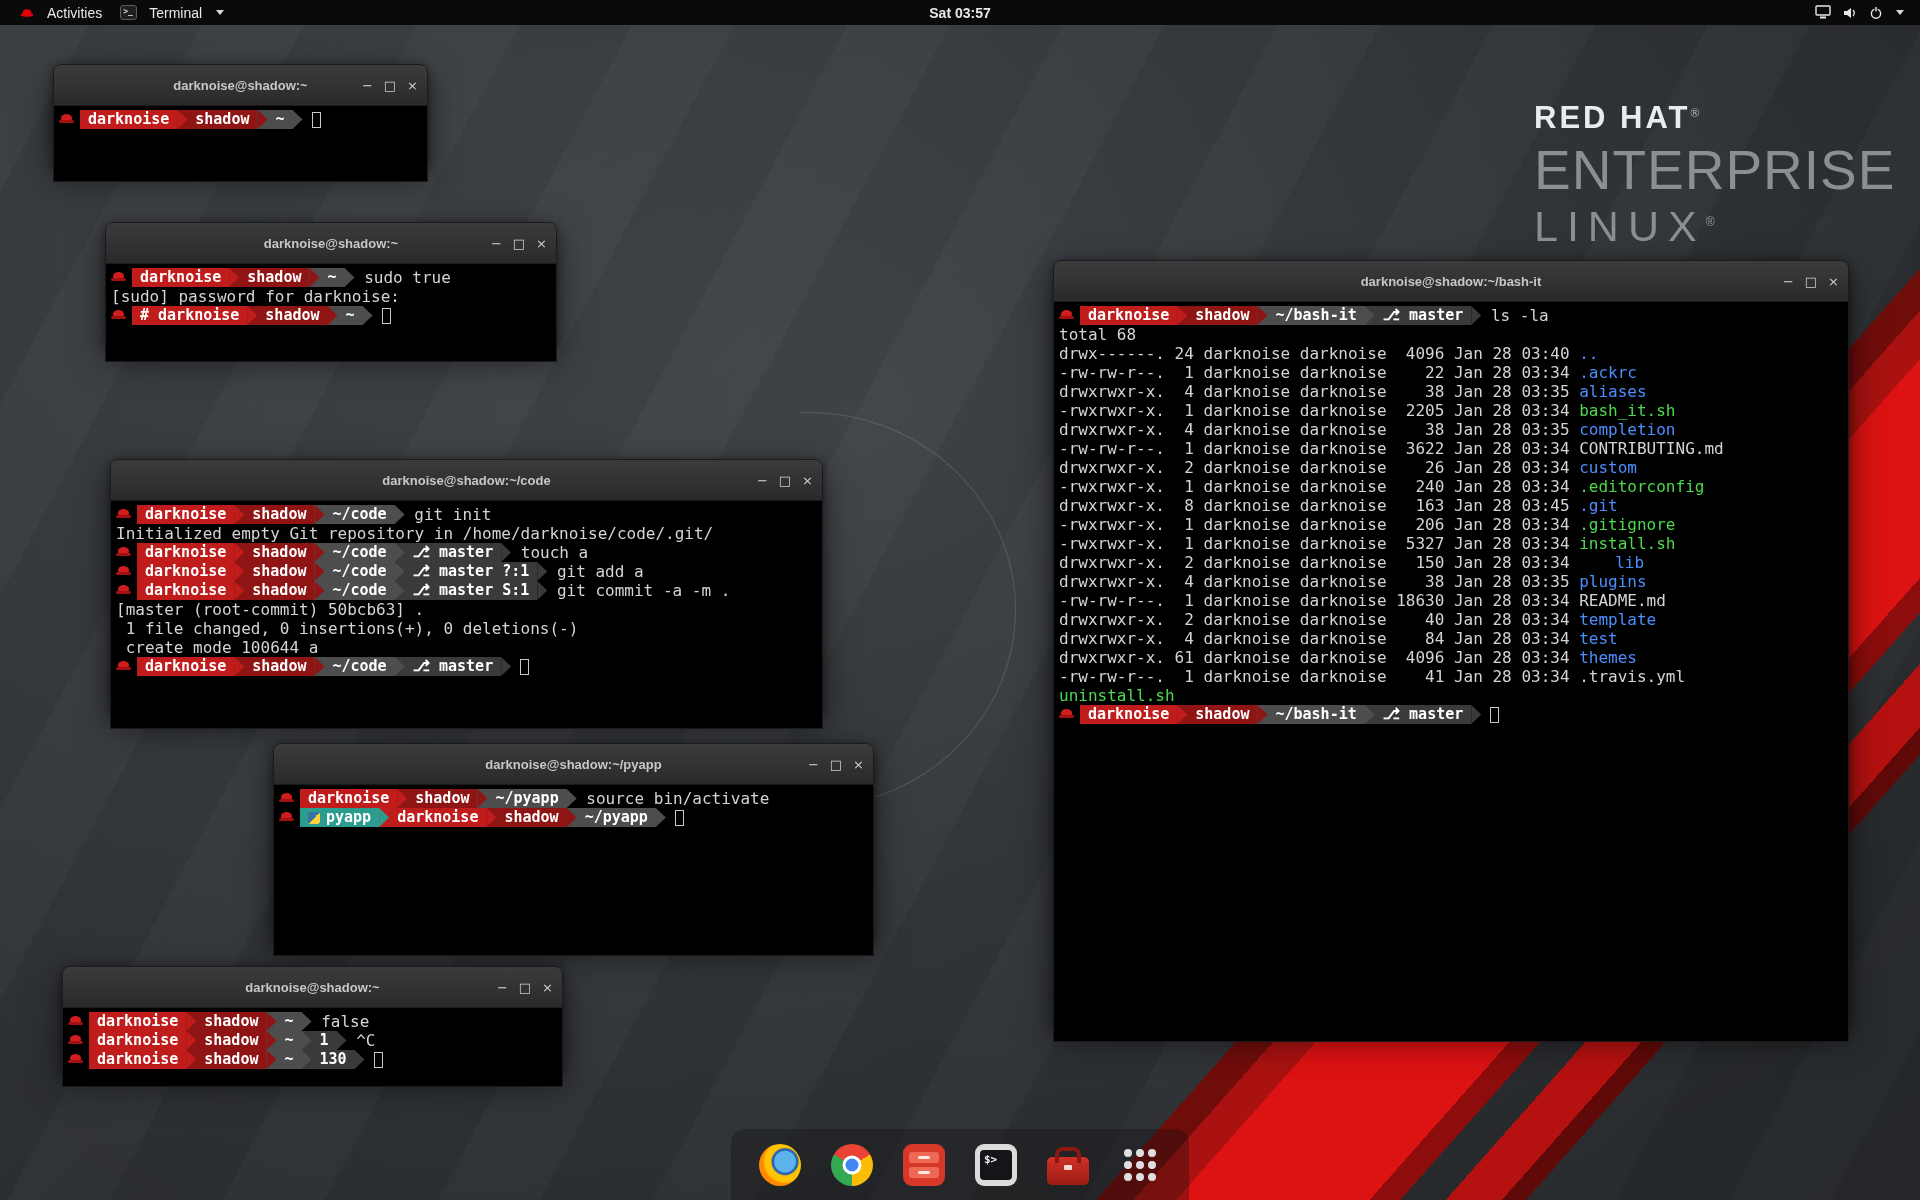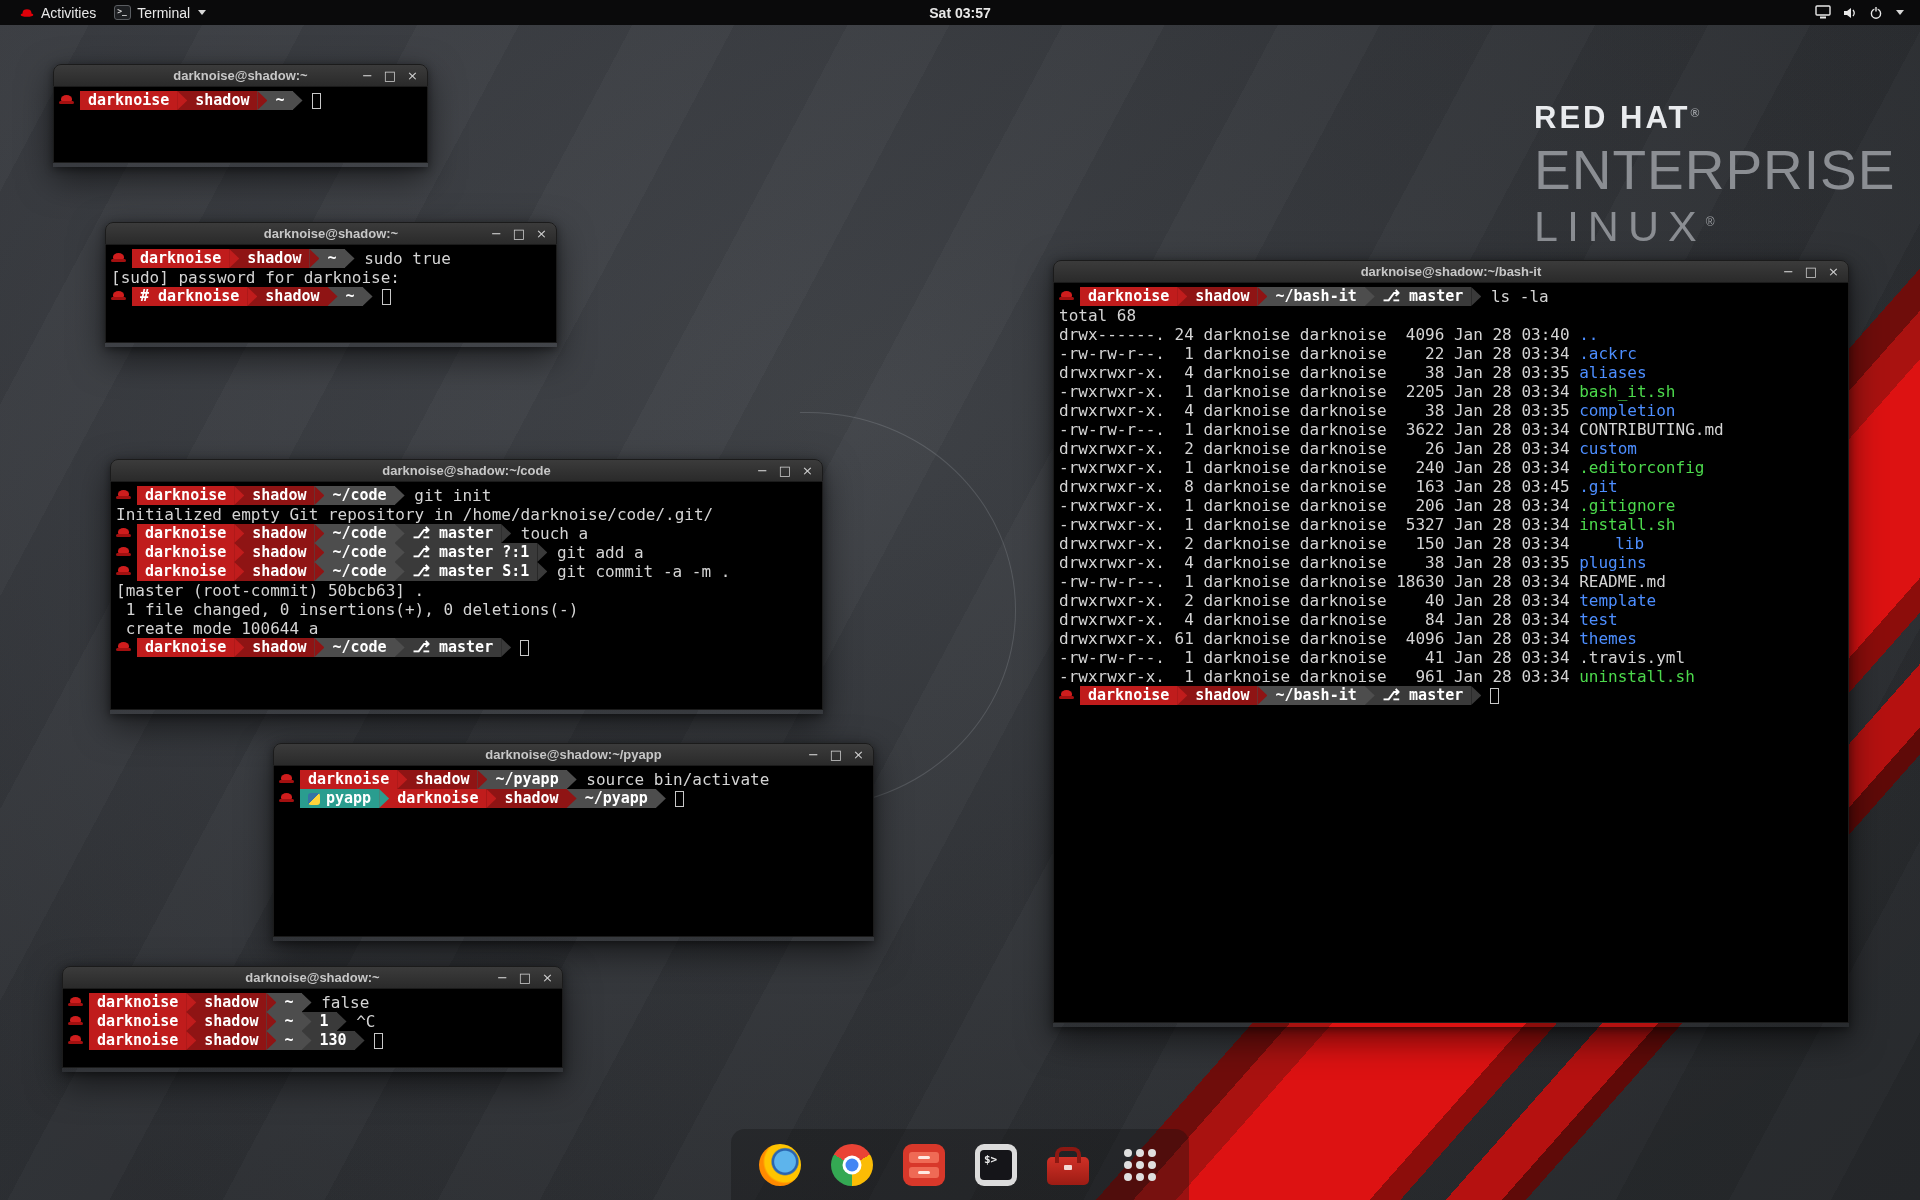--- a/index.html
+++ b/index.html
@@ -46,34 +46,34 @@
   .brand-l1 sup, .brand-l3 sup { font-size: 12px; color: #9a9da1; }
   .brand-l2 { font-size: 55px; color: #8b8e93; letter-spacing: 1px; margin-top: 2px; }
   .brand-l3 { font-size: 43px; color: #8b8e93; letter-spacing: 9px; }
   
   .topbar {
     position: absolute; top: 0; left: 0; right: 0; height: 25px; z-index: 50;
     background: #0a0a0b; color: #e8e8e8; font-size: 14px;
     display: flex; align-items: center; padding: 0 10px;
   }
   .tb-left { display: flex; align-items: center; height: 100%; }
-  .tb-item { display: flex; align-items: center; gap: 6px; padding: 0 9px; height: 100%; cursor: pointer; }
+  .tb-item { display: flex; align-items: center; gap: 12px; padding: 0 9px; height: 100%; cursor: pointer; }
   .tb-center { position: absolute; left: 50%; transform: translateX(-50%); font-weight: bold; cursor: pointer; }
   .tb-right { margin-left: auto; display: flex; align-items: center; gap: 11px; padding: 0 6px; height: 100%; cursor: pointer; }
   .caret { width: 0; height: 0; border-left: 4px solid transparent; border-right: 4px solid transparent; border-top: 5px solid #d8d8d8; margin-left: 2px; }
   .term-mini { width: 17px; height: 15px; background: #1d1f22; border: 1px solid #5a5d61; border-radius: 3px; position: relative; }
   .term-mini::before { content: '>_'; position: absolute; left: 2px; top: 1px; font: bold 8px "DejaVu Sans Mono", monospace; color: #dcdcdc; }
   
   .term-window {
     position: absolute; z-index: 10;
     box-shadow: 0 12px 34px rgba(0,0,0,0.55), 0 2px 8px rgba(0,0,0,0.45);
     border-radius: 8px 8px 0 0;
   }
   .titlebar {
-    height: 23px; position: relative;
+    height: 42px; position: relative;
     display: flex; align-items: center; justify-content: center;
     background: linear-gradient(#3b3b3b, #2a2a2a);
     border: 1px solid #1b1b1b; border-radius: 8px 8px 0 0;
   }
   .wtitle { font-size: 13px; font-weight: bold; color: #c7c7c7; }
   .wcontrols { position: absolute; right: 9px; top: 0; bottom: 0; display: flex; align-items: center; gap: 11px; }
   .wbtn { color: #cfcfcf; font-size: 13px; line-height: 1; font-family: "DejaVu Sans", sans-serif; cursor: pointer; }
   .tbody {
     background: #000; height: calc(100% - 27px);
     border: 1px solid #1b1b1b; border-top: none;
@@ -482,21 +482,20 @@
         </div>
         <div class="tline">
           <span class="ttext">drwxrwxr-x. 61 darknoise darknoise  4096 Jan 28 03:34 </span>
           <span class="ttext" style="color: rgb(77, 142, 255);">themes</span>
         </div>
         <div class="tline">
           <span class="ttext">-rw-rw-r--.  1 darknoise darknoise    41 Jan 28 03:34 </span>
           <span class="ttext">.travis.yml</span>
         </div>
         <div class="tline">
-          <span class="ttext">-rwxrwxr-x.  1 darknoise darknoise   961 Jan 28 03:34 </span>
           <span class="ttext" style="color: rgb(76, 217, 76);">uninstall.sh</span>
         </div>
         <div class="tline">
           <span class="hat"></span>
           <span class="plseg" style="background: rgb(192, 28, 28);"><span>darknoise</span></span>
           <span class="plarrow" style="background: rgb(143, 20, 20); --a: #c01c1c;"></span>
           <span class="plseg" style="background: rgb(143, 20, 20);"><span>shadow</span></span>
           <span class="plarrow" style="background: rgb(77, 77, 77); --a: #8f1414;"></span>
           <span class="plseg" style="background: rgb(77, 77, 77);"><span>~/bash-it</span></span>
           <span class="plarrow" style="background: rgb(58, 58, 58); --a: #4d4d4d;"></span>

